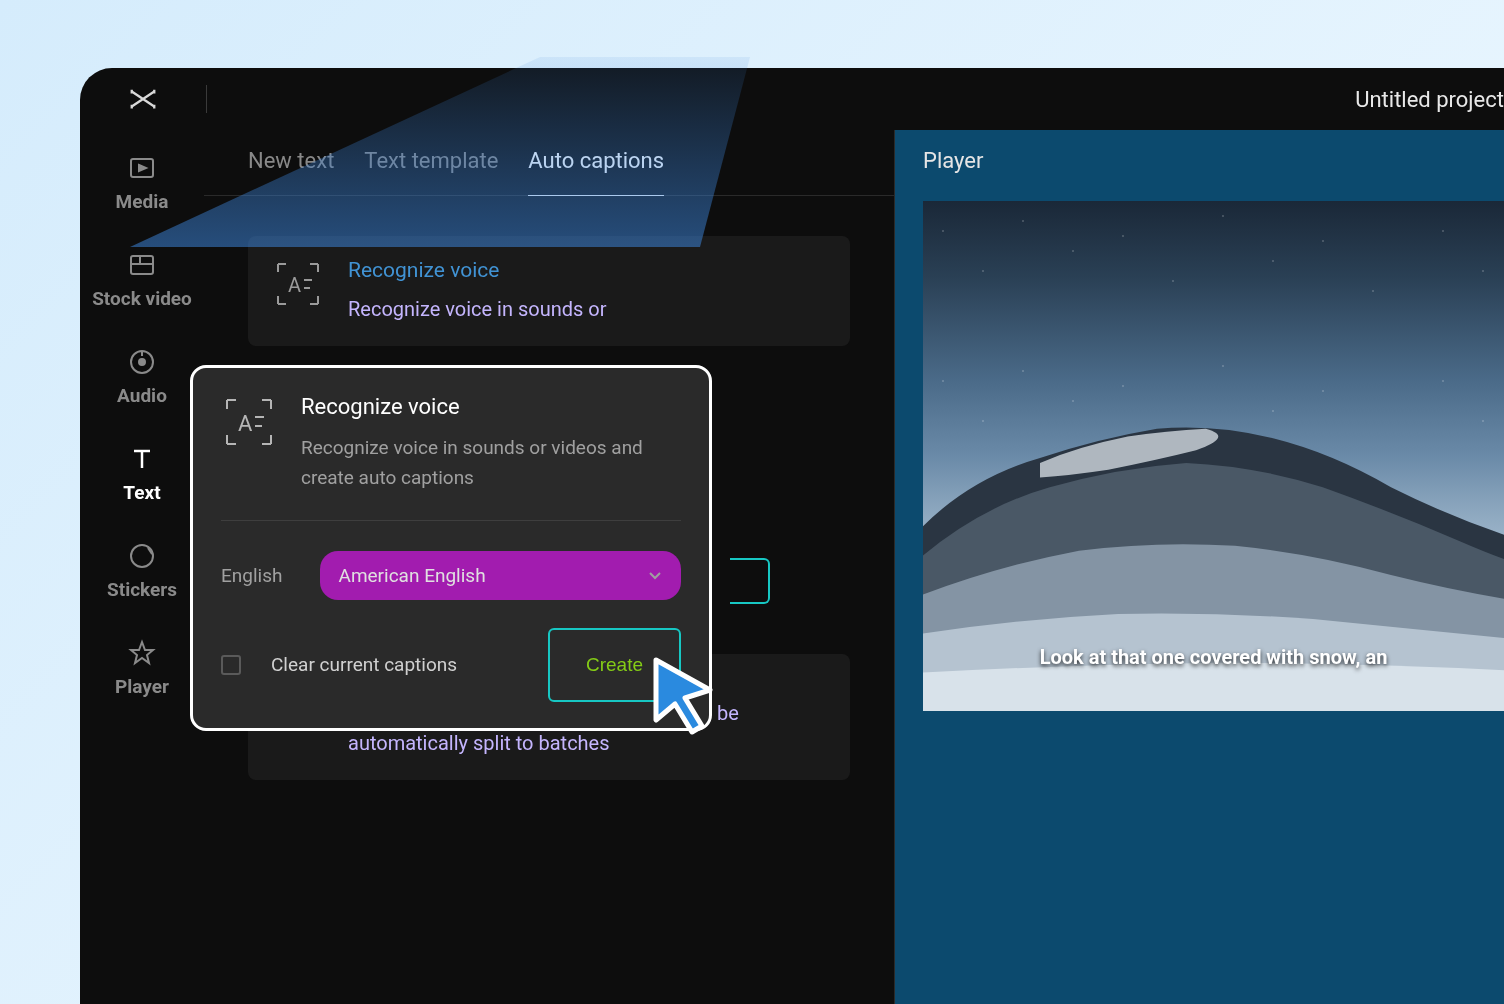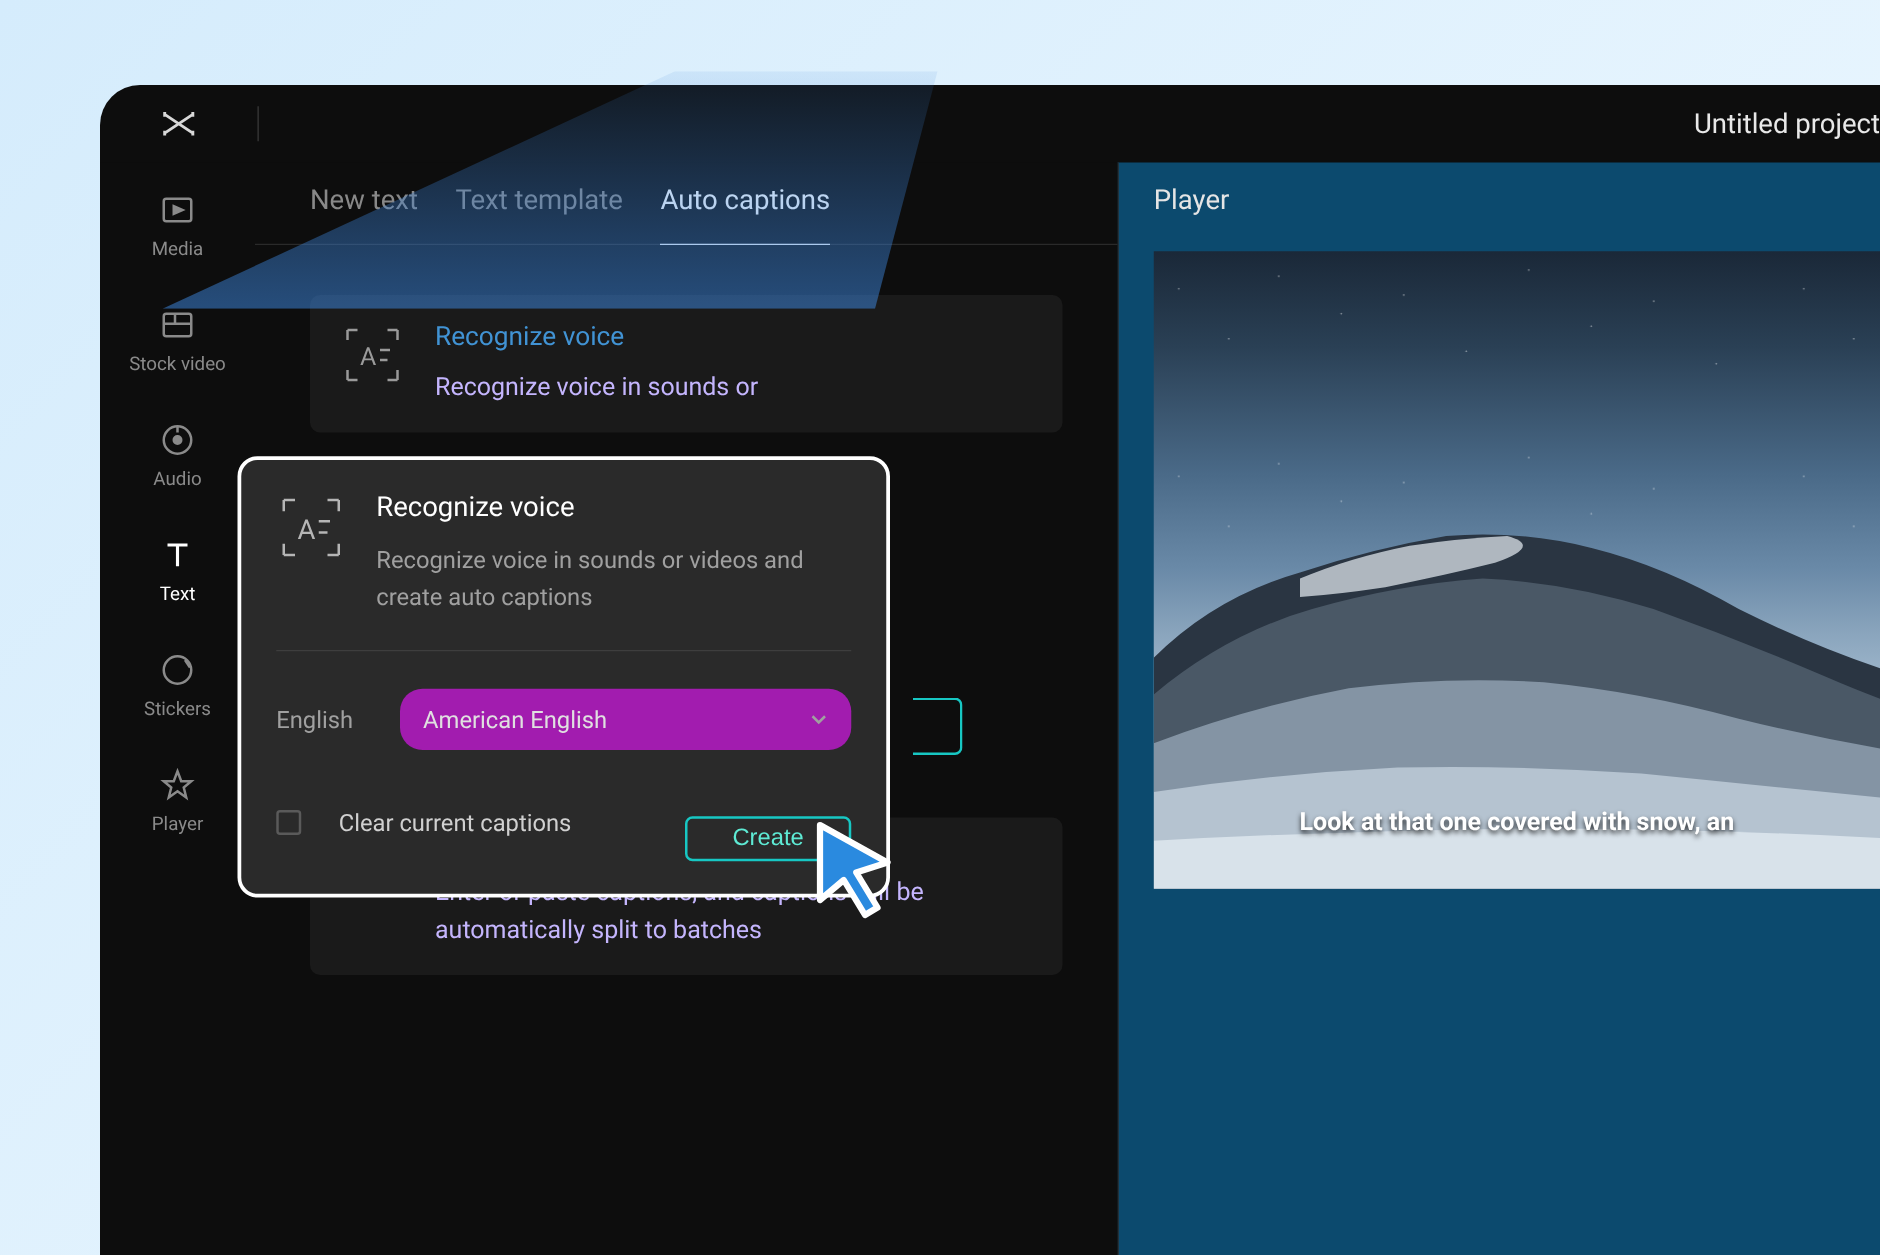--- a/index.html
+++ b/index.html
@@ -92,22 +92,22 @@
     
     .sidebar-icon {
       width: 28px;
       height: 28px;
       display: flex;
       align-items: center;
       justify-content: center;
     }
     
     .sidebar-label {
-      font-size: 15px;
-      font-weight: 400;
+      font-size: 19px;
+      font-weight: 700;
     }
     
     .content-panel {
       flex: 0 0 690px;
       background: #0d0d0d;
       position: relative;
     }
     
     .tabs {
       display: flex;
@@ -291,26 +291,25 @@
     
     .checkbox-label {
       font-size: 19px;
       color: #d0d0d0;
       margin-left: 16px;
     }
     
     .create-btn {
       border: 2px solid #17c7c3;
       background: transparent;
-      color: #5eead4;
+      color: #84cc16;
       font-size: 19px;
-      padding: 5px 36px;
+      padding: 24px 36px;
       border-radius: 6px;
       cursor: pointer;
-      margin-top: 25px;
     }
     
     .cursor-pointer {
       position: absolute;
       top: 648px;
       left: 640px;
       z-index: 20;
       width: 90px;
       height: 90px;
       pointer-events: none;

